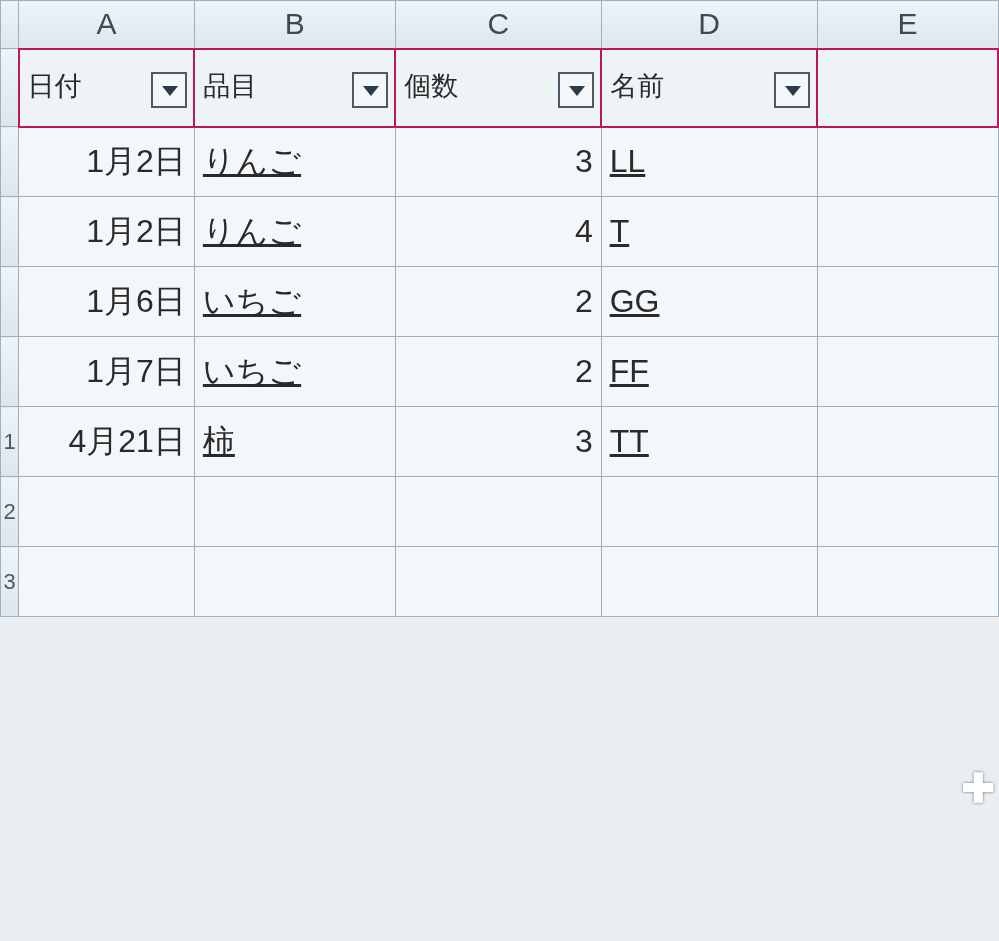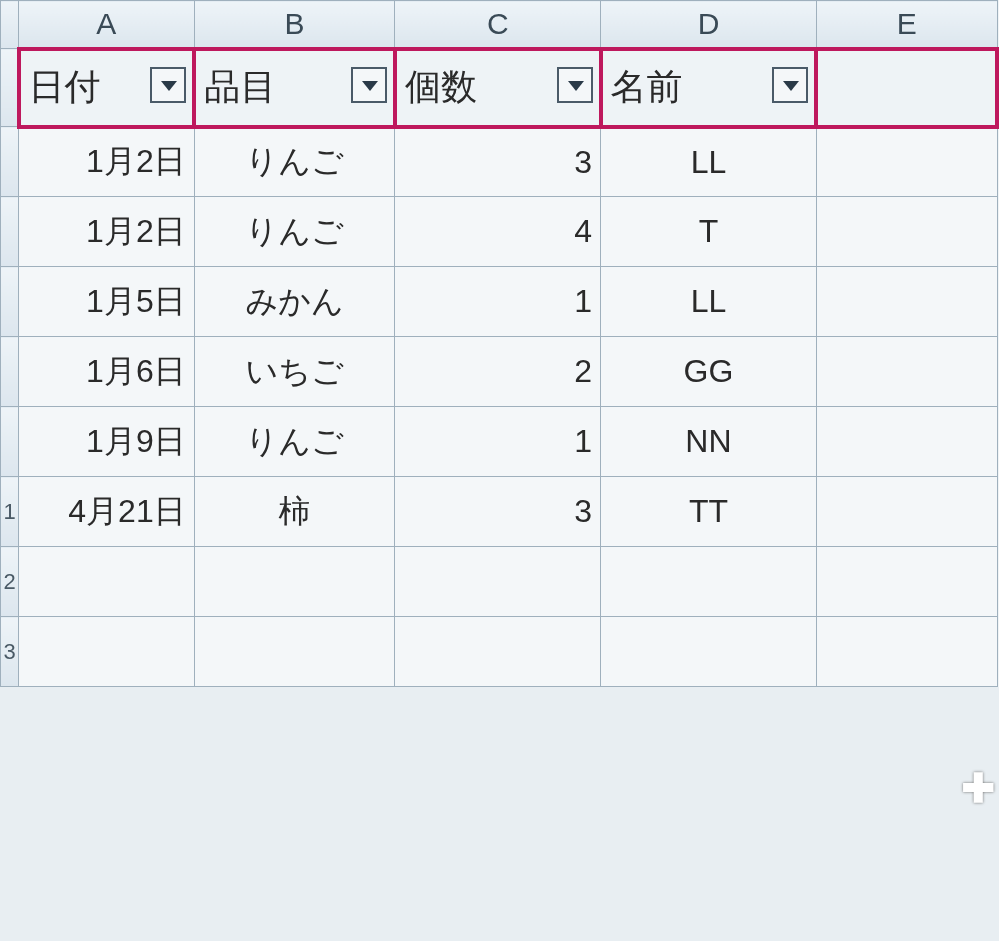--- a/index.html
+++ b/index.html
@@ -59,33 +59,34 @@
       vertical-align: middle;
       padding: 4px 8px;
       background: #f4f7f9;
       white-space: nowrap;
       position: relative;
     }
     .cell.right {
       text-align: right;
     }
     .cell.left {
-      text-align: center;
+      text-align: left;
+      text-decoration: underline;
     }
     .header-row {
       display: table-row;
     }
     .header-cell {
       display: table-cell;
-      border: 4px solid #be185d;
+      border: 2px solid #be185d;
       height: 78px;
       vertical-align: middle;
       padding: 4px 6px 4px 8px;
       background: #eef3f6;
-      font-size: 36px;
+      font-size: 27px;
       position: relative;
       white-space: nowrap;
     }
     .filter-btn {
       display: inline-block;
       width: 36px;
       height: 36px;
       border: 2px solid #4a5a68;
       background: #f4f7f9;
       vertical-align: middle;
@@ -173,48 +174,40 @@
 
   <div class="row">
     <div class="row-num"></div>
     <div class="cell col-A right">1月2日</div>
     <div class="cell col-B left">りんご</div>
     <div class="cell col-C right">4</div>
     <div class="cell col-D left">T</div>
     <div class="cell col-E"></div>
   </div>
 
-  <div class="row">
-    <div class="row-num"></div>
-    <div class="cell col-A right">1月5日</div>
-    <div class="cell col-B left">みかん</div>
-    <div class="cell col-C right">1</div>
-    <div class="cell col-D left">LL</div>
-    <div class="cell col-E"></div>
-  </div>
 
   <div class="row">
     <div class="row-num"></div>
     <div class="cell col-A right">1月6日</div>
     <div class="cell col-B left">いちご</div>
     <div class="cell col-C right">2</div>
     <div class="cell col-D left">GG</div>
     <div class="cell col-E"></div>
   </div>
 
-
-
-  <div class="row">
-    <div class="row-num"></div>
-    <div class="cell col-A right">1月9日</div>
-    <div class="cell col-B left">りんご</div>
-    <div class="cell col-C right">1</div>
-    <div class="cell col-D left">NN</div>
-    <div class="cell col-E"></div>
-  </div>
+  <div class="row">
+    <div class="row-num"></div>
+    <div class="cell col-A right">1月7日</div>
+    <div class="cell col-B left">いちご</div>
+    <div class="cell col-C right">2</div>
+    <div class="cell col-D left">FF</div>
+    <div class="cell col-E"></div>
+  </div>
+
+
 
 
 
   <div class="row">
     <div class="row-num">1</div>
     <div class="cell col-A right">4月21日</div>
     <div class="cell col-B left">柿</div>
     <div class="cell col-C right">3</div>
     <div class="cell col-D left">TT</div>
     <div class="cell col-E"></div>

